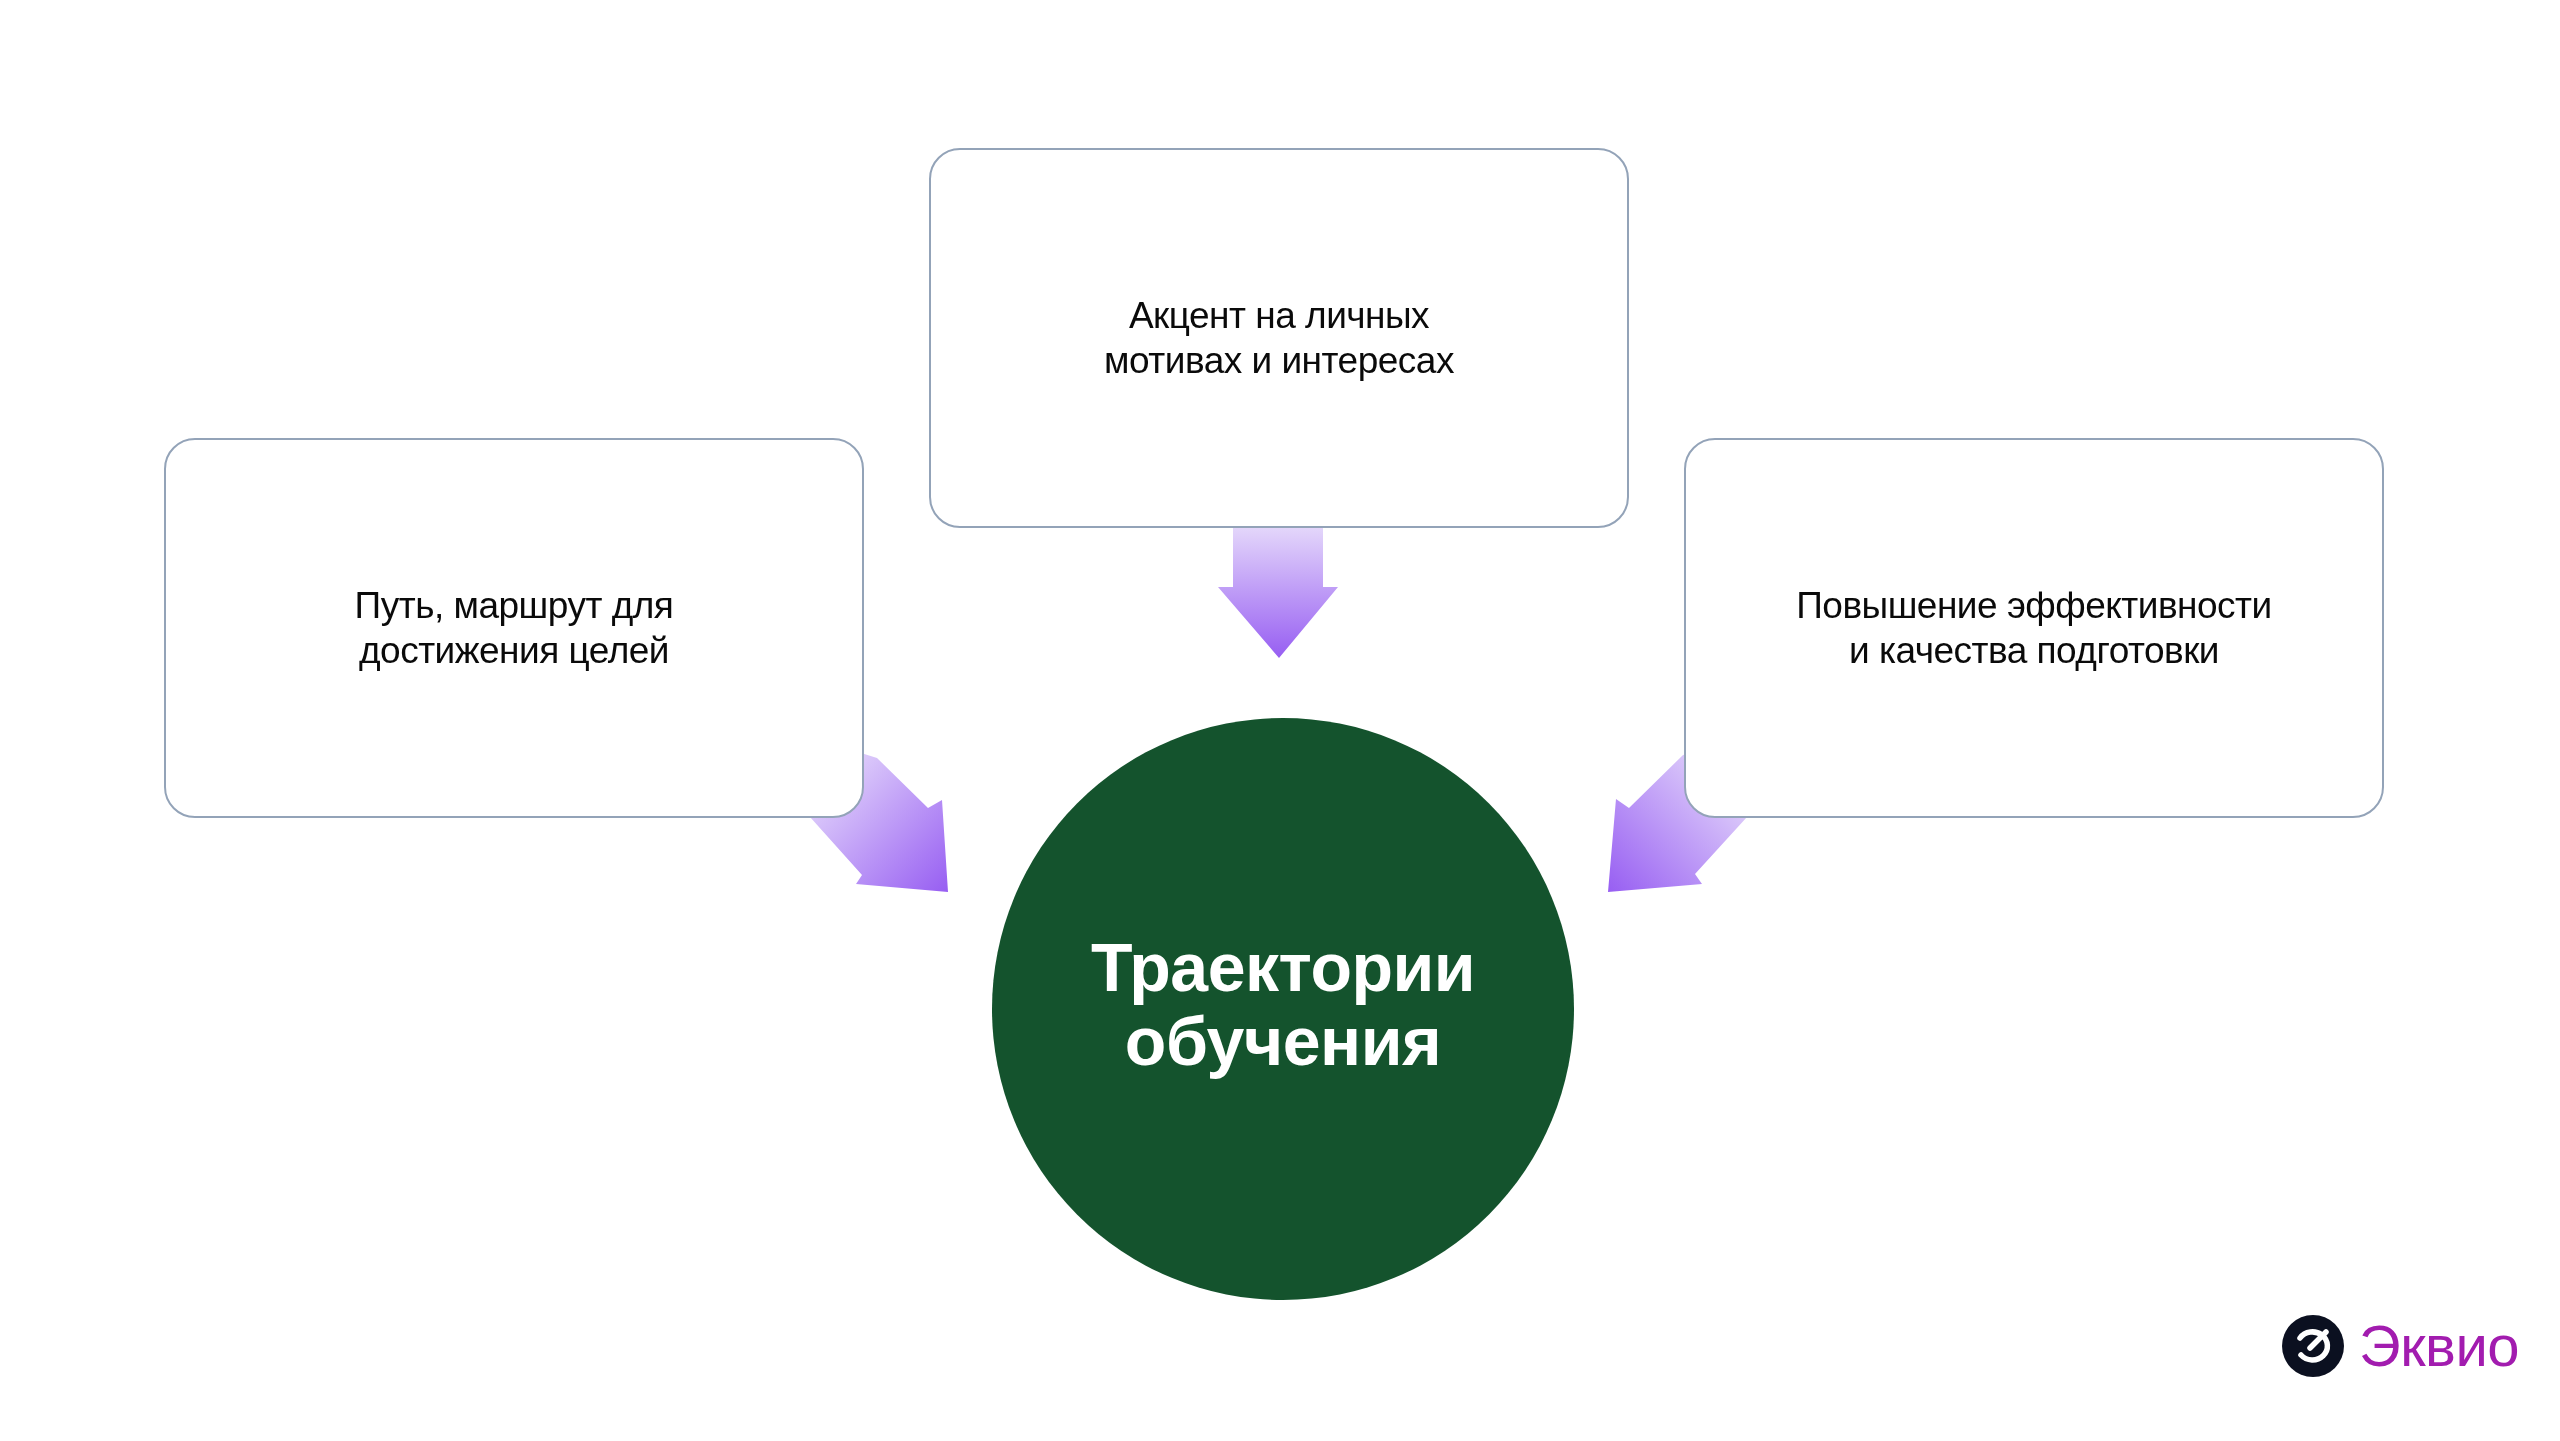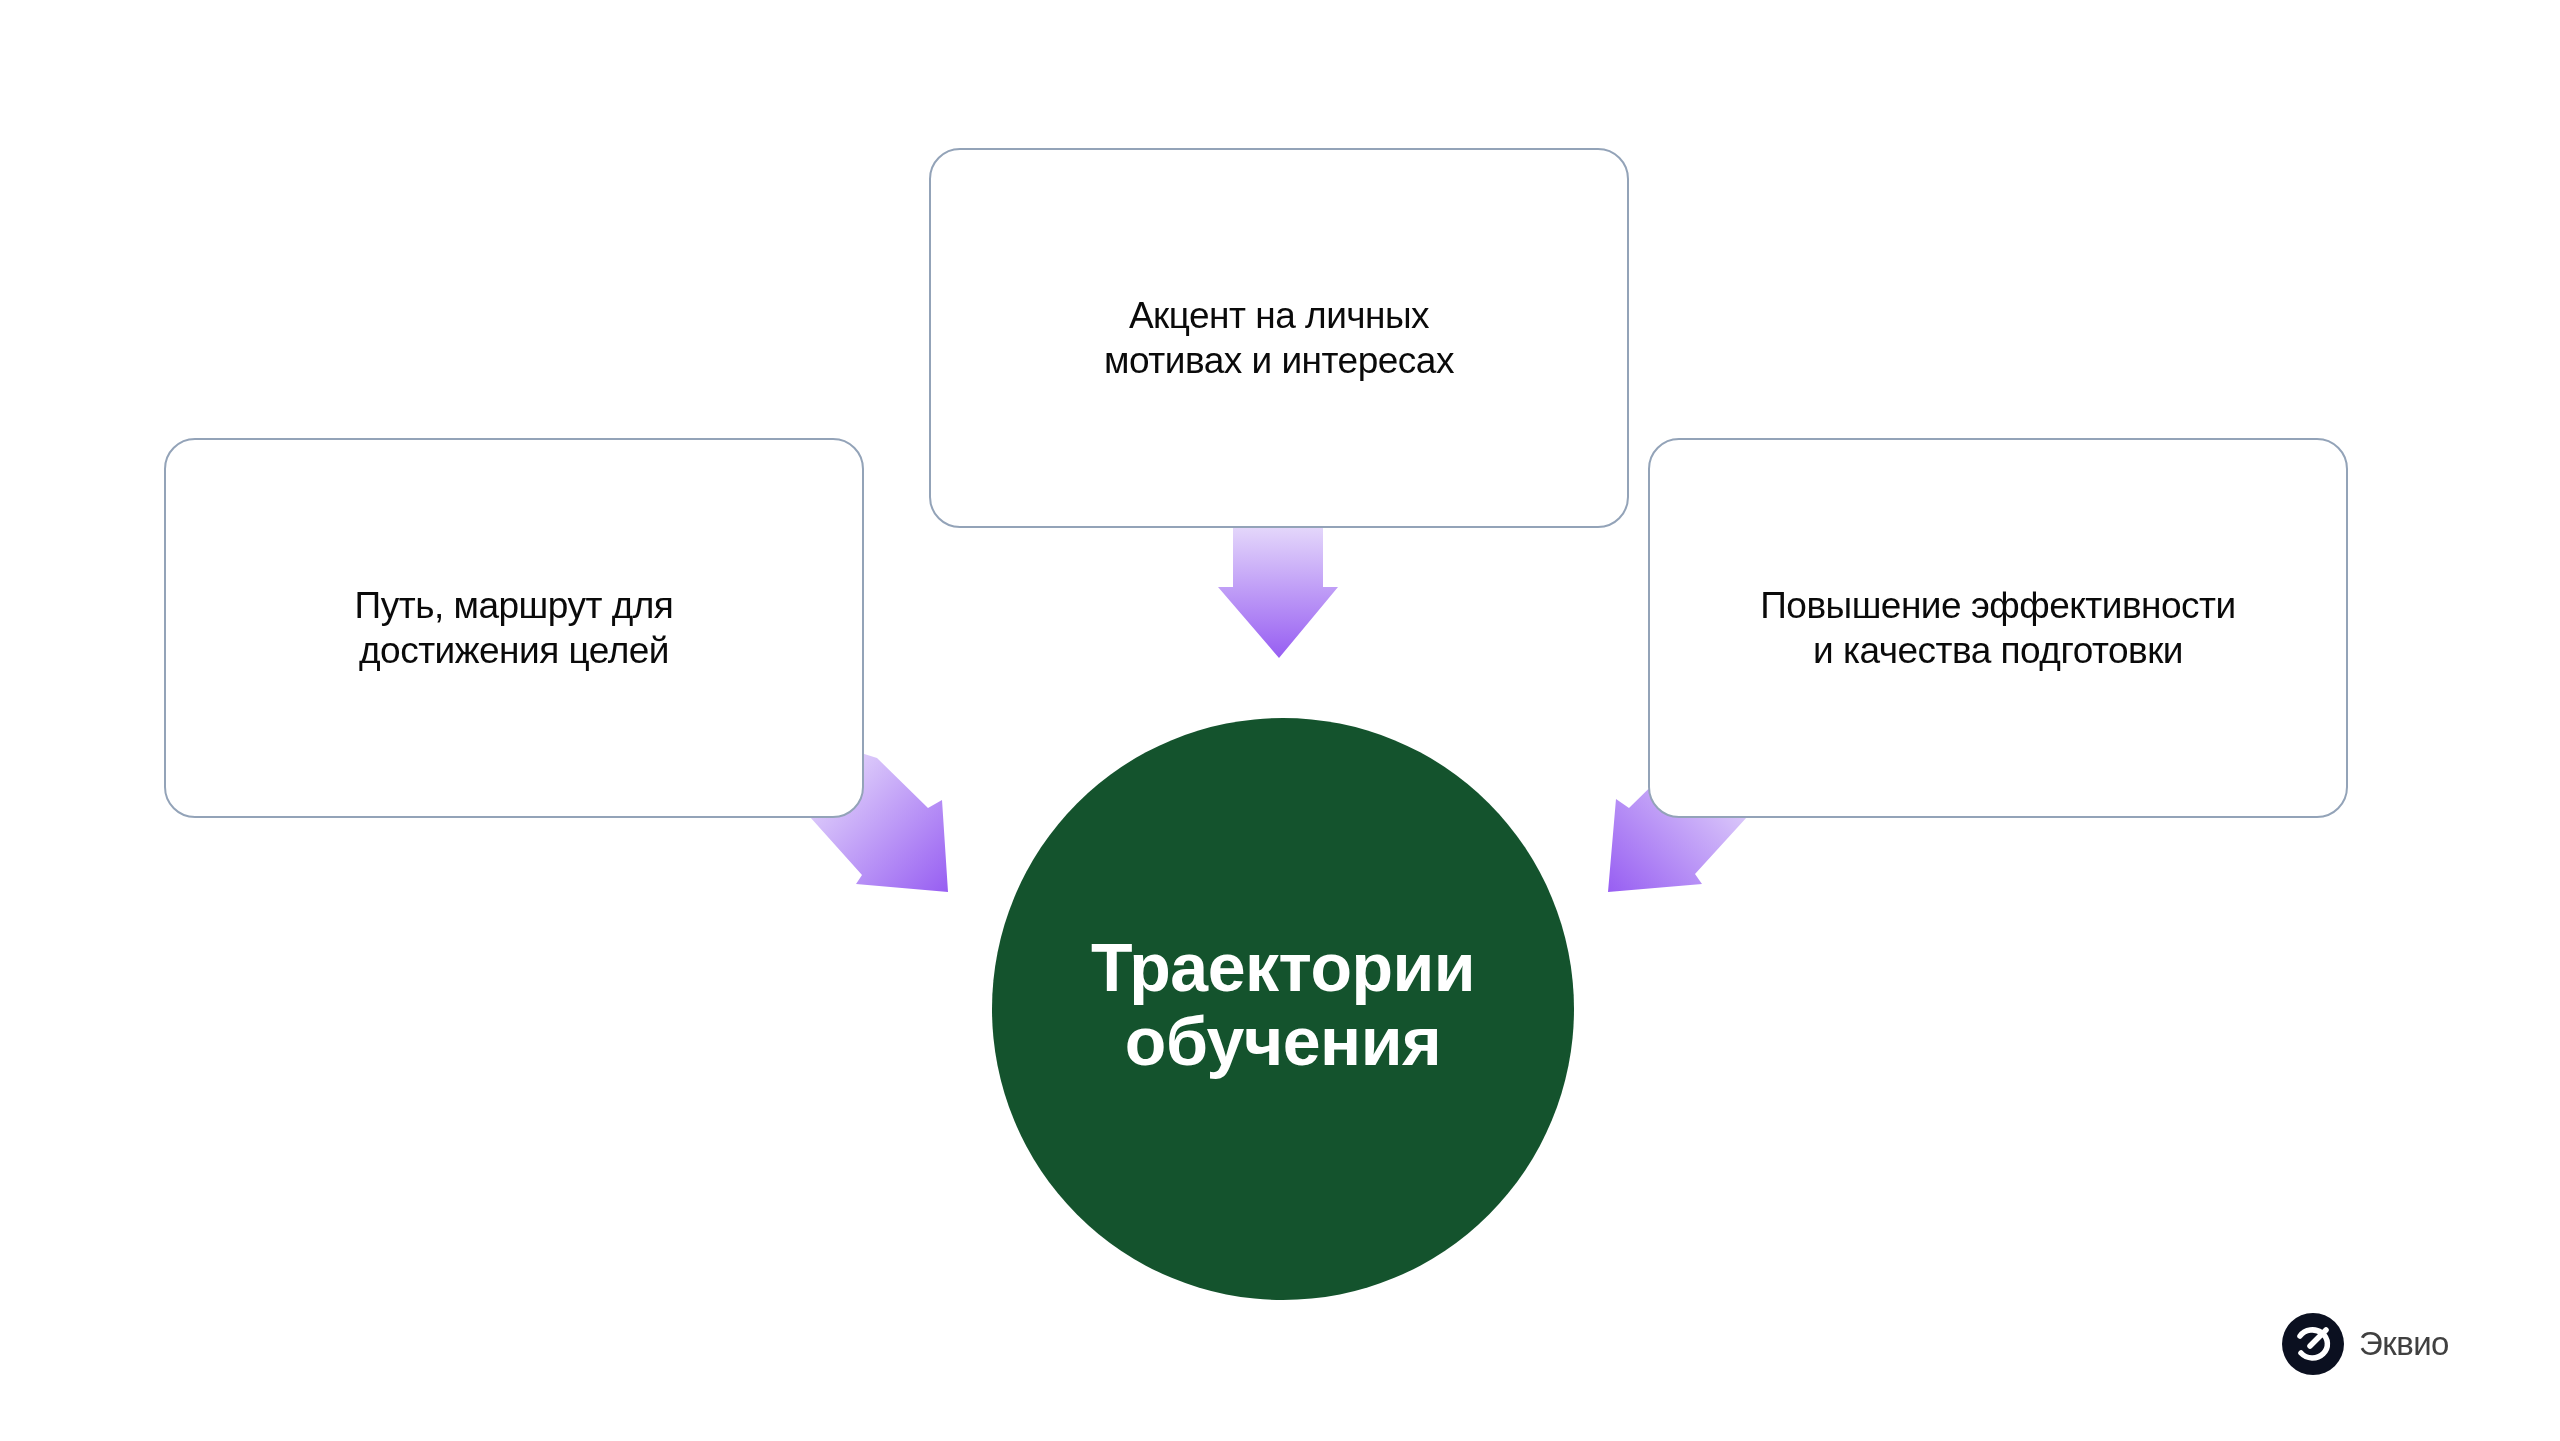--- a/index.html
+++ b/index.html
@@ -12,37 +12,37 @@
     background: #ffffff;
     display: flex; align-items: center; justify-content: center;
     text-align: center; z-index: 2;
   }
   .box-text {
     font-size: 37px; line-height: 45px; color: #0a0a0a;
     letter-spacing: -0.5px; white-space: pre-line;
   }
   #box-top   { left: 929px;  top: 148px; }
   #box-left  { left: 164px;  top: 438px; }
-  #box-right { left: 1648px; top: 438px; }
+  #box-right { left: 1684px; top: 438px; }
 
   .arrows { position: absolute; left: 0; top: 0; width: 2560px; height: 1441px; z-index: 1; }
 
   .hub {
     position: absolute; left: 992px; top: 718px; width: 582px; height: 582px;
     border-radius: 50%; background: #14532d; z-index: 3;
     display: flex; align-items: center; justify-content: center; text-align: center;
   }
   .hub-title {
     color: #ffffff; font-weight: 700; font-size: 68px; line-height: 74px;
     letter-spacing: -0.5px; white-space: pre-line; margin-top: -10px;
   }
 
   .brand { position: absolute; left: 2281px; top: 1312px; display: flex; align-items: center; gap: 14px; z-index: 4; }
   .brand-mark { width: 64px; height: 64px; }
-  .brand-name { font-size: 33px; color: #404040; letter-spacing: -0.5px; font-weight: 400; }
+  .brand-name { font-size: 58px; color: #a21caf; letter-spacing: -0.5px; font-weight: 400; }
 </style>
 </head>
 <body>
 
 <svg class="arrows" viewBox="0 0 2560 1441" xmlns="http://www.w3.org/2000/svg">
   <defs>
     <linearGradient id="gDown" x1="0" y1="0" x2="0" y2="1">
       <stop offset="0" stop-color="#E8DDFB"></stop>
       <stop offset="1" stop-color="#975EF2"></stop>
     </linearGradient>

